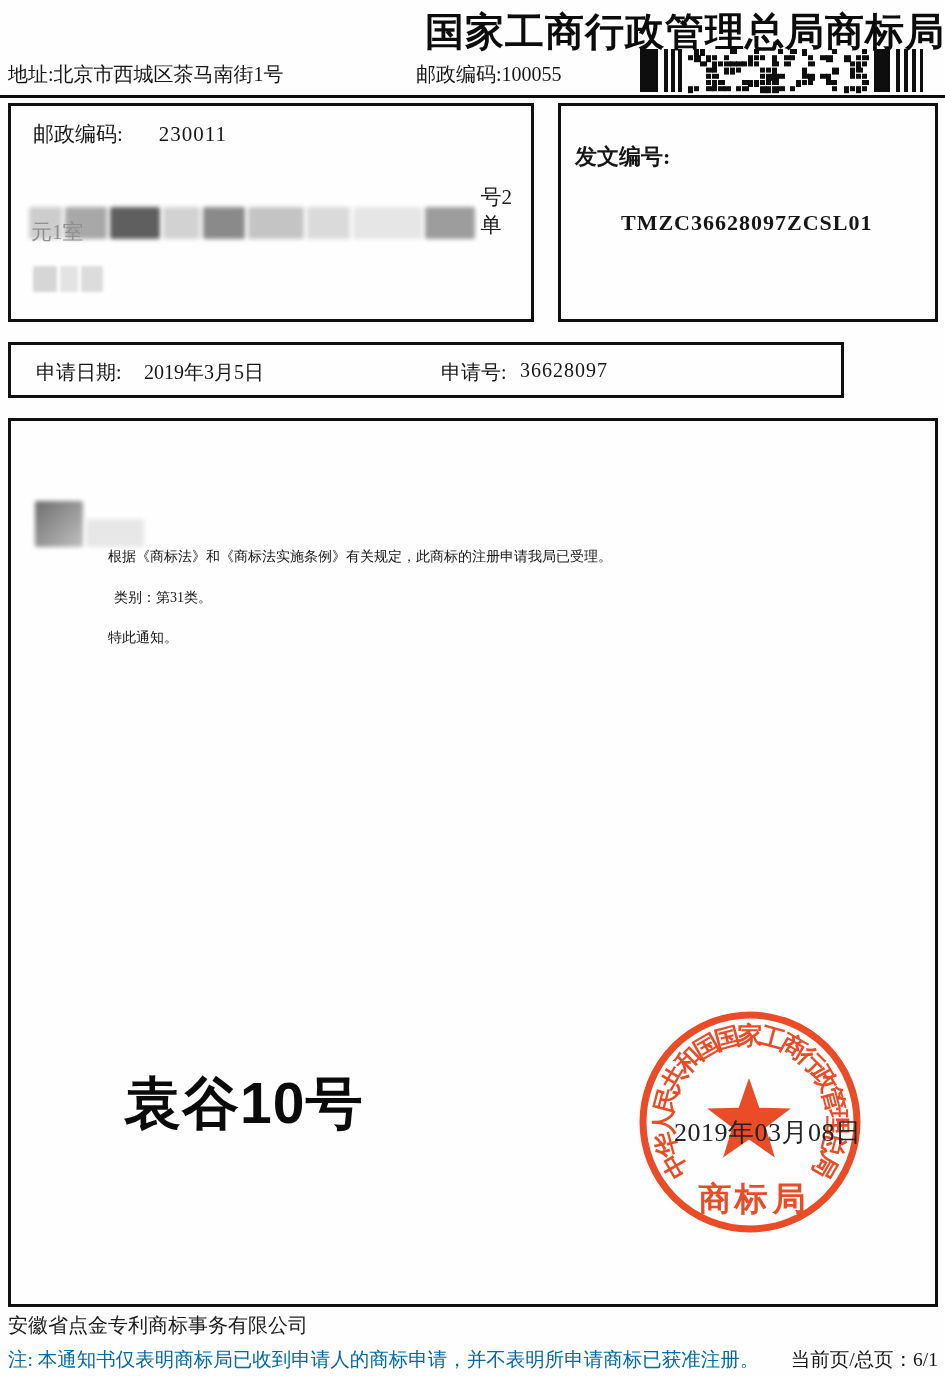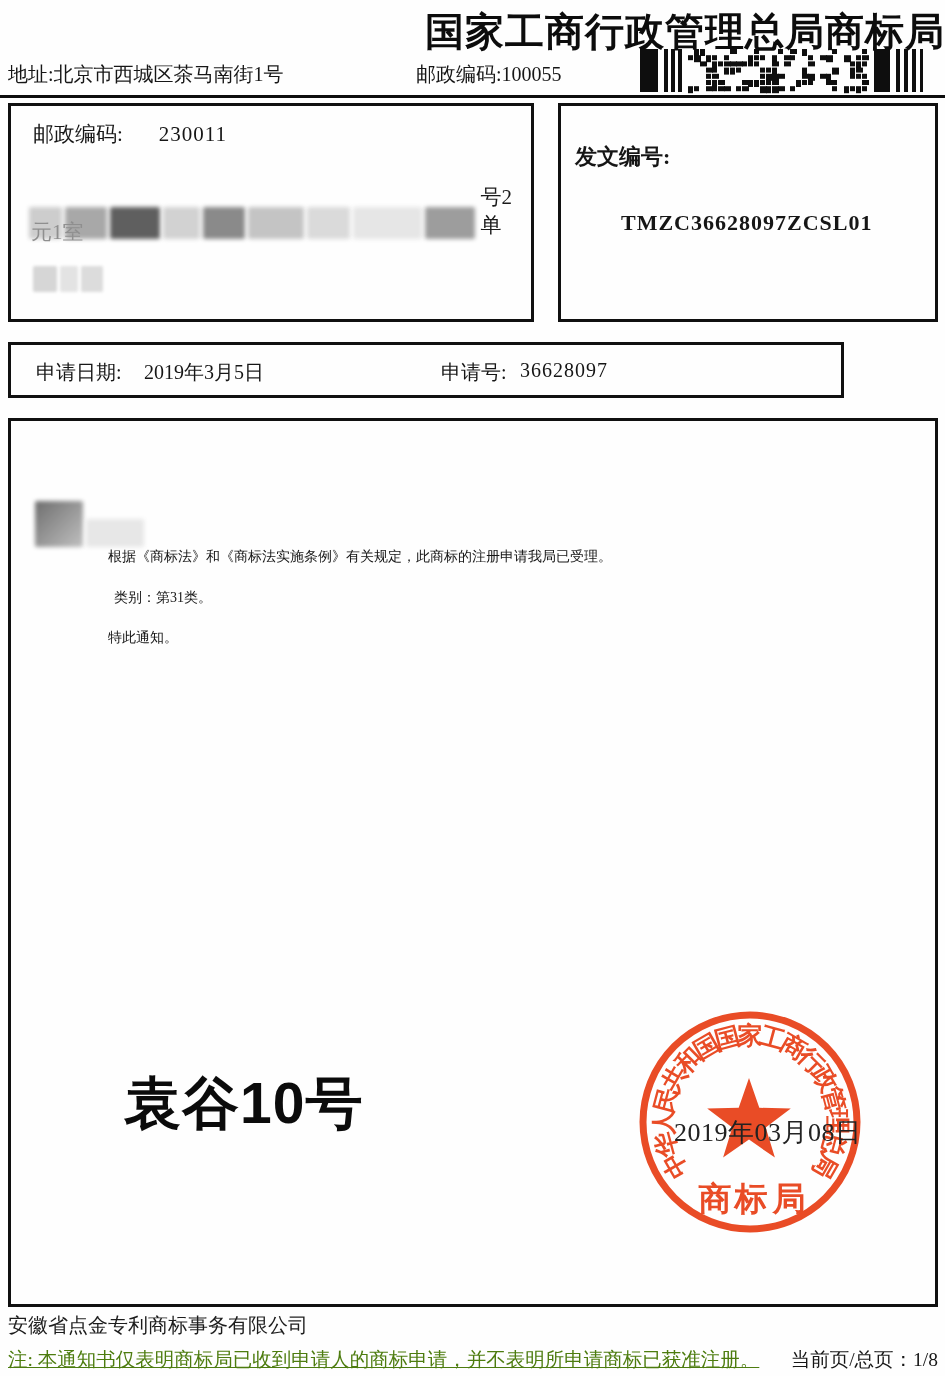--- a/index.html
+++ b/index.html
@@ -74,21 +74,21 @@
   .bureau-char { font-family:"Liberation Serif","DejaVu Serif",serif; font-size:33px; font-weight:bold;
                  fill:#e8431b; text-anchor:middle; }
   .seal-date {
     position:absolute; left:663px; top:694px;
     font-size:26px; color:#222; letter-spacing:0.5px; white-space:nowrap;
   }
 
   
   .agent-line { position:absolute; left:8px; top:1312px; font-size:20px; color:#1c1c1c; }
   .footer-row { position:absolute; left:8px; top:1346px; width:930px; display:flex; justify-content:space-between; }
-  .footer-note { font-size:19.5px; color:#4d7c0f; white-space:nowrap;text-decoration:underline; }
+  .footer-note { font-size:19.5px; color:#0369a1; white-space:nowrap; }
   .page-indicator { font-size:19.5px; white-space:nowrap; }
 </style>
 </head>
 <body>
 
 <div class="page">
 
   <div class="org-title">国家工商行政管理总局商标局</div>
   <div class="addr-line">地址:北京市西城区茶马南街1号</div>
   <div class="postal-line">邮政编码:100055</div>
@@ -278,16 +278,16 @@
           <text x="119" y="206" class="bureau-char">标</text>
           <text x="157" y="206" class="bureau-char">局</text>
         </g>
     </svg>
     <div class="seal-date">2019年03月08日</div>
   </div>
 
   <div class="agent-line">安徽省点金专利商标事务有限公司</div>
   <div class="footer-row">
     <span class="footer-note">注: 本通知书仅表明商标局已收到申请人的商标申请，并不表明所申请商标已获准注册。</span>
-    <span class="page-indicator"><span>当前页/总页：</span><span>1/8</span></span>
+    <span class="page-indicator"><span>当前页/总页：</span><span>6/1</span></span>
   </div>
 
 </div>
 
 </body></html>

